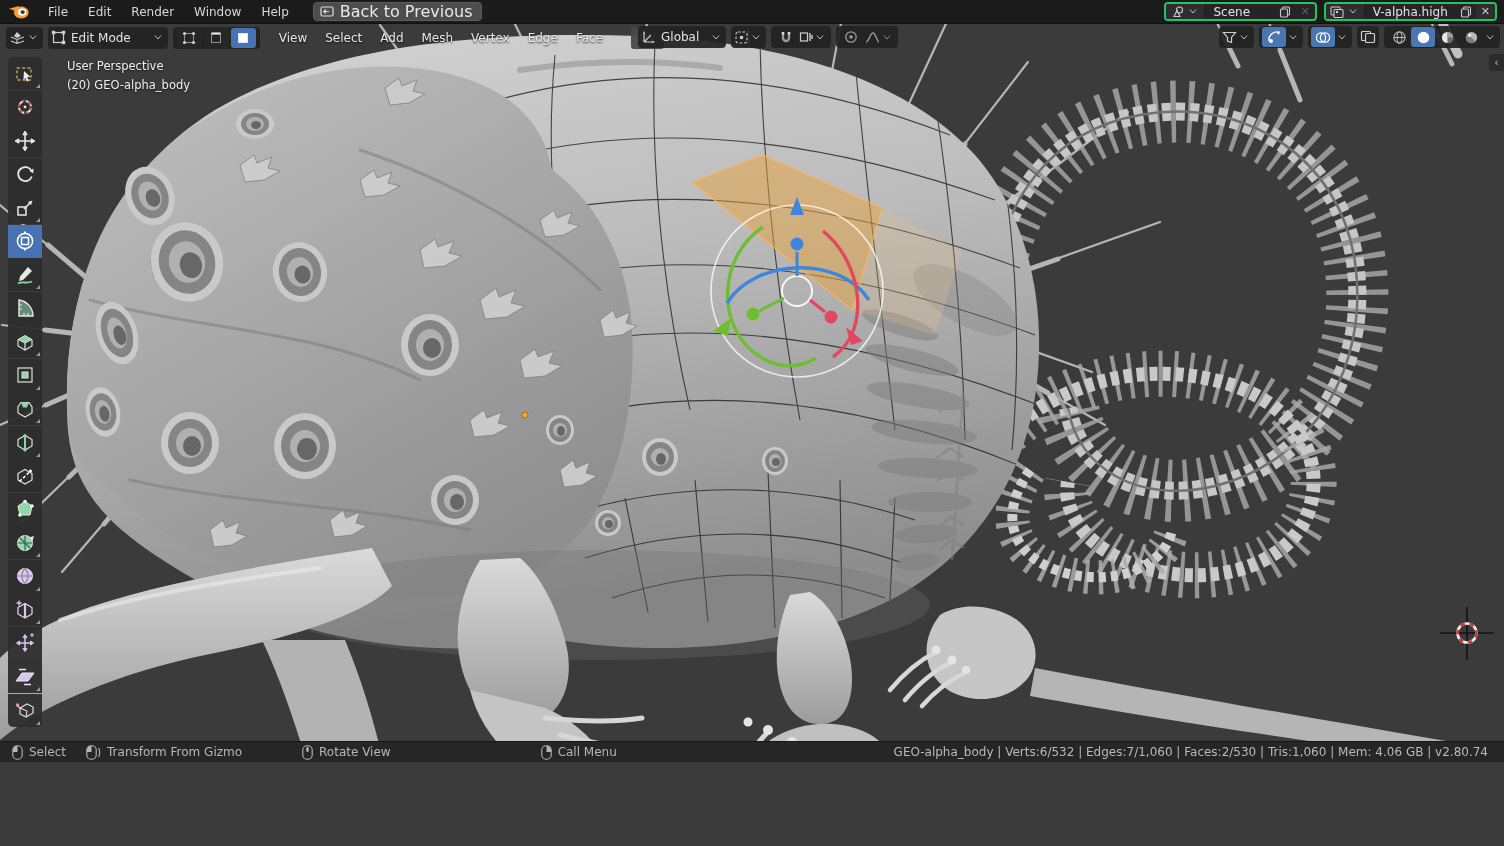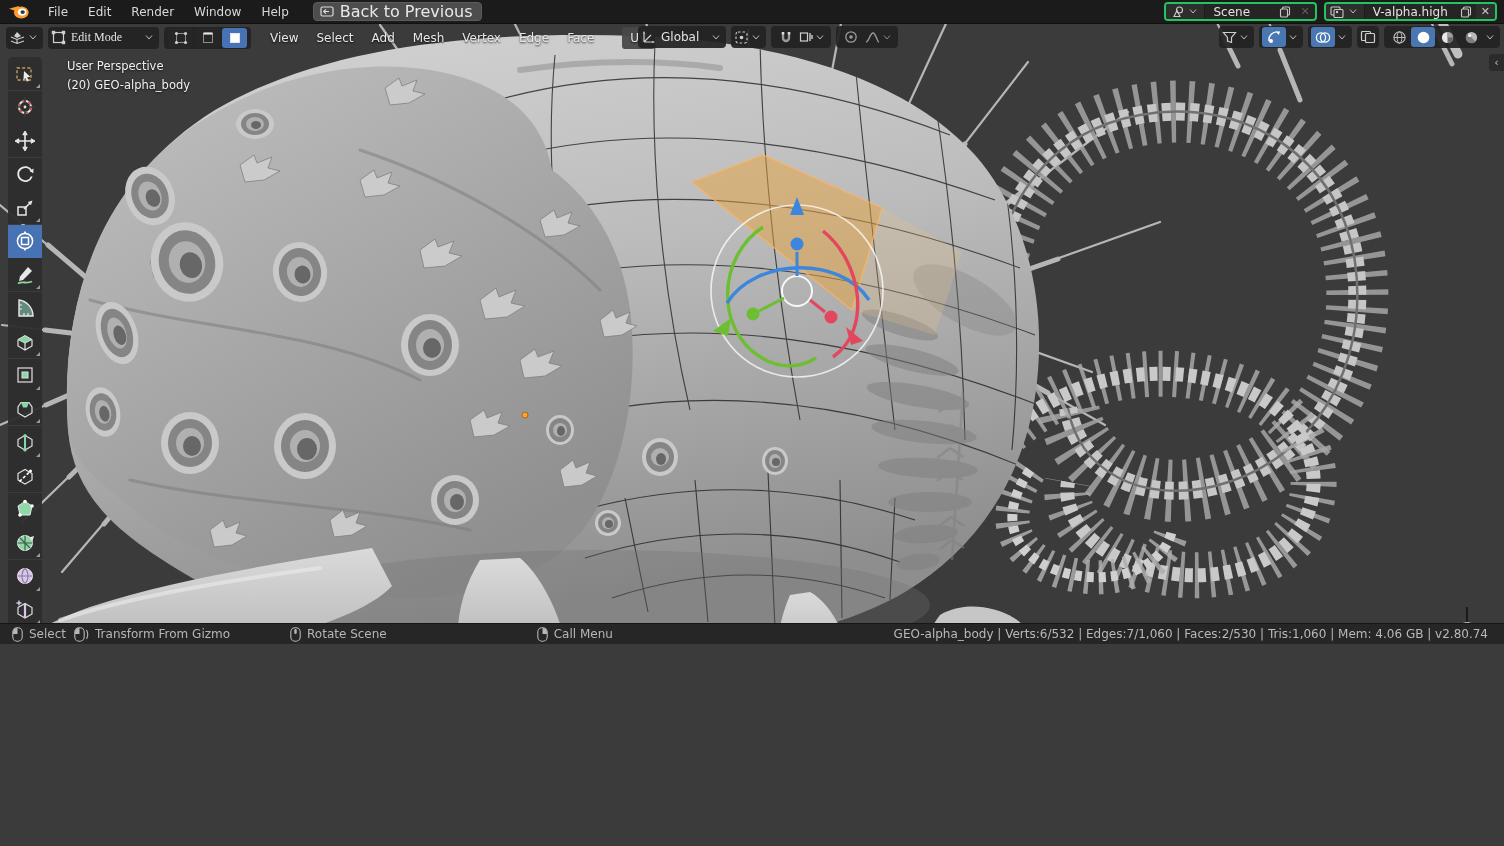--- a/index.html
+++ b/index.html
@@ -1,18 +1,18 @@
 <!DOCTYPE html>
 <html><head>
 <meta charset="utf-8">
 <style>
   * { margin:0; padding:0; box-sizing:border-box; }
   html,body { width:1504px; height:846px; overflow:hidden; background:#3b3b3b;
     font-family:"DejaVu Sans","Liberation Sans",sans-serif; }
-  #root { position:relative; width:1504px; height:644px; overflow:hidden; background:#14532d; }
+  #root { position:relative; width:1504px; height:762px; overflow:hidden; background:#14532d; }
 
   
   #topbar { position:absolute; top:0; left:0; right:0; height:24px; background:#1b1b1b;
     border-bottom:1px solid #101010; display:flex; align-items:center; z-index:50; }
   #topbar .logo { margin:0 8px 0 8px; display:flex; align-items:center; }
   .menu-item { color:#d8d8d8; font-size:12px; padding:0 10px; line-height:24px; cursor:default; }
   .backbtn { margin-left:14px; height:19px; display:flex; align-items:center; gap:6px;
     background:#4d4d4d; border:1px solid #5c5c5c; border-radius:4px; padding:0 9px 0 6px;
     color:#e9e9e9; font-size:16px; }
   #topbar-right { margin-left:auto; display:flex; gap:7px; margin-right:7px; }
@@ -24,21 +24,21 @@
   .idpill .mini { display:flex; align-items:center; padding:0 4px; height:100%; }
   .xdim { color:#5f5f5f; font-size:11px; padding:0 5px; }
   .xlit { color:#c9c9c9; font-size:11px; padding:0 5px; background:#2e2e2e; height:100%;
     display:flex; align-items:center; }
 
   
   #vheader { position:absolute; top:25px; left:0; right:0; height:25px; z-index:40;
     display:flex; align-items:center; pointer-events:none; }
   .pill { pointer-events:auto; display:flex; align-items:center; background:rgba(34,34,34,.93);
     border-radius:4px; height:22px; padding:0 3px; }
-  .pill + .pill { margin-left:5px;font-family:Liberation Serif, serif; }
+  .pill + .pill { margin-left:5px; }
   .hmenus { pointer-events:auto; display:flex; margin-left:10px; }
   .hmenu { color:#e8e8e8; font-size:12px; padding:0 9px; line-height:22px;
     text-shadow:0 1px 2px rgba(0,0,0,.8); }
   .hmenu.pillish { background:rgba(72,72,72,.95); border-radius:3px; padding:0 8px; margin-left:19px; }
   .modetext { color:#e3e3e3; font-size:12px; padding:0 20px 0 5px; }
   .chev { width:8px; height:5px; margin:0 3px; }
   .selbtn { width:25px; height:20px; display:flex; align-items:center; justify-content:center;
     background:#262626; border-radius:3px; margin:0 1px; }
   .selbtn.active { background:#4772b3; }
   .hbtn { width:24px; height:20px; display:flex; align-items:center; justify-content:center;
@@ -779,34 +779,34 @@
 <div id="sidebar-tab">‹</div>
 
 <div id="statusbar">
   <span class="hint" style="margin-left:12px">
     <svg width="11" height="15" viewBox="0 0 11 15">
       <rect x="0.8" y="0.8" width="9.4" height="13.4" rx="4.2" fill="none" stroke="#b6b6b6" stroke-width="1.1"></rect>
       <path d="M1,5 A4.5,4.5 0 0 1 5.5,1 V7 H1 Z" fill="#b6b6b6"></path>
     </svg>
     <span>Select</span>
   </span>
-  <span class="hint" style="margin-left:8px">
+  <span class="hint" style="margin-left:20px">
     <svg width="15" height="15" viewBox="0 0 15 15">
       <rect x="0.8" y="0.8" width="9.4" height="13.4" rx="4.2" fill="none" stroke="#b6b6b6" stroke-width="1.1"></rect>
       <path d="M1,5 A4.5,4.5 0 0 1 5.5,1 V7 H1 Z" fill="#b6b6b6"></path>
       <path d="M12.5,3 q2.5,4.5 0,9" fill="none" stroke="#b6b6b6" stroke-width="1.1"></path>
     </svg>
     <span>Transform From Gizmo</span>
   </span>
   <span class="hint" style="margin-left:60px">
     <svg width="11" height="15" viewBox="0 0 11 15">
       <rect x="0.8" y="0.8" width="9.4" height="13.4" rx="4.2" fill="none" stroke="#b6b6b6" stroke-width="1.1"></rect>
       <rect x="4.3" y="2" width="2.4" height="5" rx="1.2" fill="#b6b6b6"></rect>
     </svg>
-    <span>Rotate Scene</span>
+    <span>Rotate View</span>
   </span>
   <span class="hint" style="margin-left:150px">
     <svg width="11" height="15" viewBox="0 0 11 15">
       <rect x="0.8" y="0.8" width="9.4" height="13.4" rx="4.2" fill="none" stroke="#b6b6b6" stroke-width="1.1"></rect>
       <path d="M10,5 A4.5,4.5 0 0 0 5.5,1 V7 H10 Z" fill="#b6b6b6"></path>
     </svg>
     <span>Call Menu</span>
   </span>
   <span class="stats">GEO-alpha_body | Verts:6/532 | Edges:7/1,060 | Faces:2/530 | Tris:1,060 | Mem: 4.06 GB | v2.80.74</span>
 </div>

